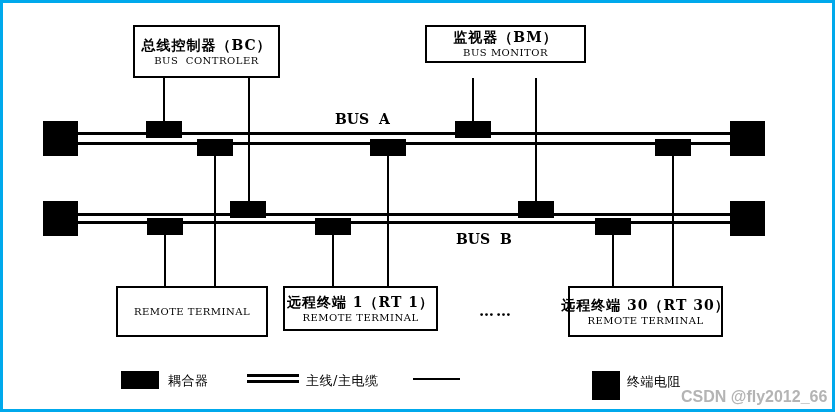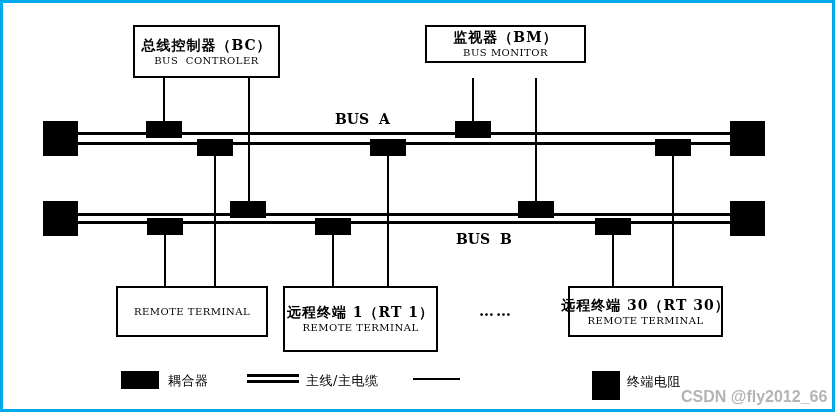--- a/index.html
+++ b/index.html
@@ -40,21 +40,21 @@
 
   <div class="dev" style="left:422px;top:22px;width:161px;height:38px">
     <div class="l1">监视器（BM）</div>
     <div class="l2">BUS MONITOR</div>
   </div>
 
   <div class="dev" style="left:113px;top:283px;width:152px;height:51px">
     <div class="l2">REMOTE TERMINAL</div>
   </div>
 
-  <div class="dev" style="left:280px;top:283px;width:155px;height:66px">
+  <div class="dev" style="left:280px;top:283px;width:155px;height:45px">
     <div class="l1">远程终端 1（RT 1）</div>
     <div class="l2">REMOTE TERMINAL</div>
   </div>
 
   <div class="dev" style="left:565px;top:283px;width:155px;height:51px">
     <div class="l1">远程终端 30（RT 30）</div>
     <div class="l2">REMOTE TERMINAL</div>
   </div>
 
   <div class="dots" style="left:476px;top:299px">……</div>

